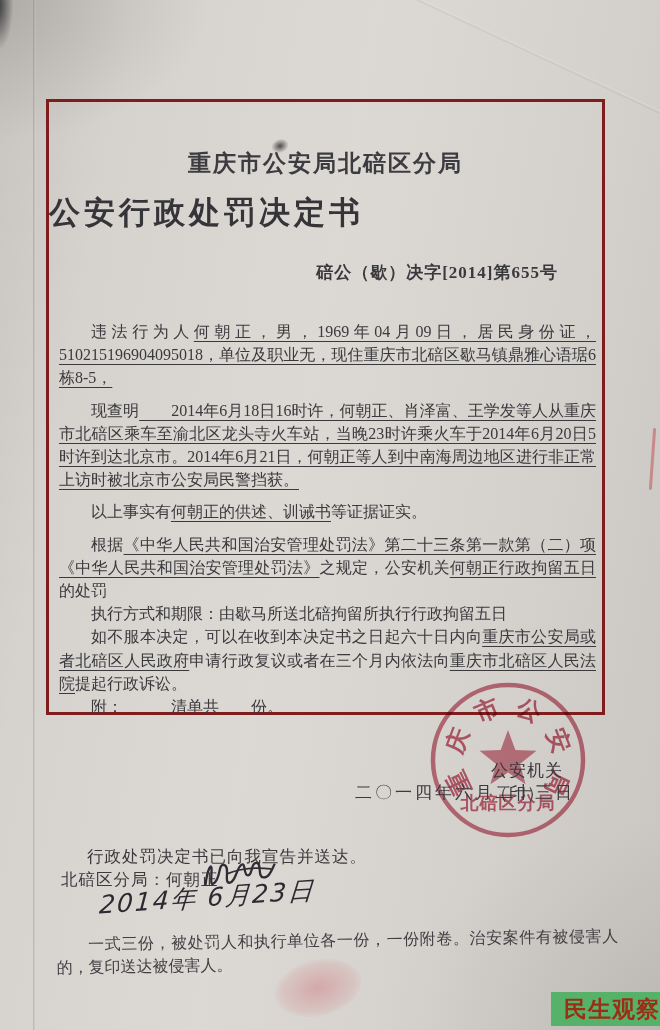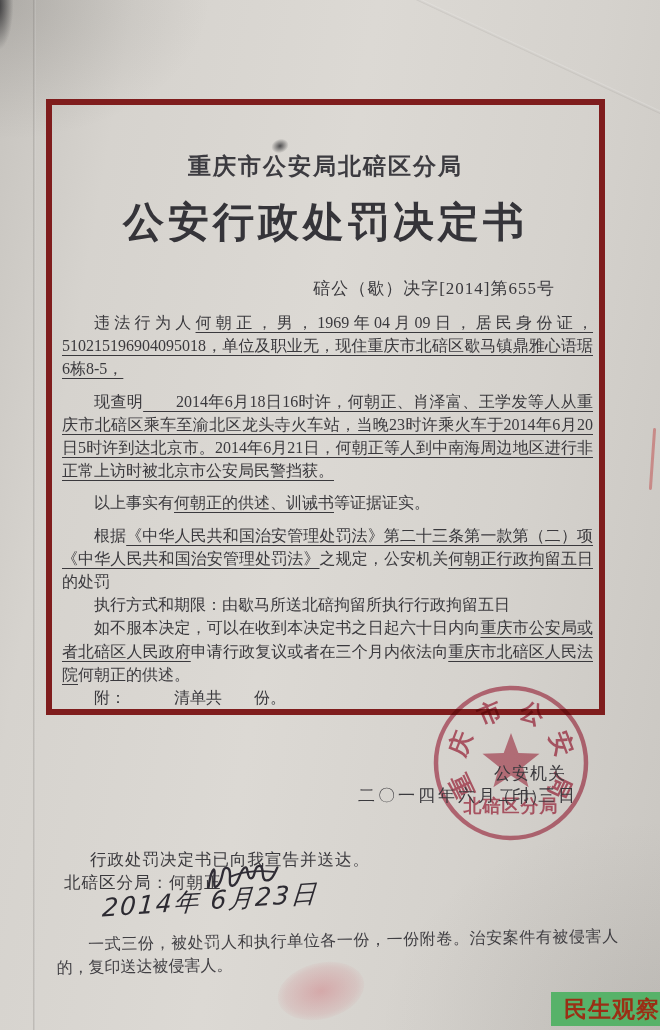--- a/index.html
+++ b/index.html
@@ -20,27 +20,27 @@
     background:linear-gradient(to right, rgba(100,96,92,.28), rgba(255,255,255,.18));}
   .crease-d{position:absolute;left:410px;top:-6px;width:380px;height:3px;
     background:linear-gradient(to bottom, rgba(255,255,255,.22), rgba(120,115,110,.16));
     transform:rotate(25deg);transform-origin:left top;}
   .red-mark{position:absolute;left:651px;top:428px;width:3px;height:62px;
     background:rgba(190,60,60,.45);transform:rotate(4deg);border-radius:2px;}
   .ink-smudge{position:absolute;left:271px;top:139px;width:18px;height:14px;border-radius:50%;
     background:radial-gradient(ellipse, rgba(30,30,33,.75), transparent 70%);transform:rotate(-20deg);}
 
   .doc-frame{position:absolute;left:46px;top:99px;width:559px;height:616px;
-    border:6px solid #7f1d1d;box-sizing:border-box;}
+    border:3px solid #7f1d1d;box-sizing:border-box;}
 
   .agency{margin:46px 0 0;text-align:center;font-size:23px;font-weight:bold;letter-spacing:2px;color:#3c3b40;}
-  .doc-title{margin:13px 0 0;text-align:center;font-size:41px;font-weight:bold;letter-spacing:4px;color:#353439;}
-  .doc-no{margin:27px 0 8px;text-align:right;padding-right:44px;font-size:17px;letter-spacing:1px;}
+  .doc-title{margin:13px 0 0;font-size:31px;font-weight:bold;letter-spacing:4px;color:#353439;}
+  .doc-no{margin:27px 0 8px;text-align:right;padding-right:44px;font-size:17px;letter-spacing:1px;font-weight:bold;}
 
-  #doc-body{margin:11px 0 0;padding:0 6px 0 10px;}
+  #doc-body{margin:36px 0 0;padding:0 6px 0 10px;}
   #doc-body p{margin:0;font-size:16px;line-height:23.2px;text-indent:2em;text-align:justify;color:var(--ink);}
   #doc-body p:nth-child(2),#doc-body p:nth-child(3),#doc-body p:nth-child(4){margin-top:9px;}
   #doc-body .fill{text-decoration:underline;text-underline-offset:4px;text-decoration-thickness:1px;}
 
   .org-stamp-label{position:absolute;left:442px;top:657px;font-size:17px;letter-spacing:1px;}
   .stamp-date{position:absolute;left:306px;top:679px;font-size:17px;letter-spacing:3px;}
 
   .seal{position:absolute;left:373px;top:572px;width:172px;height:172px;
     mix-blend-mode:multiply;opacity:.92;}
   .seal svg{width:100%;height:100%;}
@@ -77,21 +77,21 @@
   <div class="agency">重庆市公安局北碚区分局</div>
   <div class="doc-title">公安行政处罚决定书</div>
   <div class="doc-no">碚公（歇）决字[2014]第655号</div>
 
   <div id="doc-body">
       <p><span>违法行为人</span><span class="fill">何朝正，男，1969年04月09日，居民身份证，510215196904095018，单位及职业无，现住重庆市北碚区歇马镇鼎雅心语琚6栋8-5，</span></p>
       <p><span>现查明</span><span class="fill">　　2014年6月18日16时许，何朝正、肖泽富、王学发等人从重庆市北碚区乘车至渝北区龙头寺火车站，当晚23时许乘火车于2014年6月20日5时许到达北京市。2014年6月21日，何朝正等人到中南海周边地区进行非正常上访时被北京市公安局民警挡获。</span></p>
       <p><span>以上事实有</span><span class="fill">何朝正的供述、训诫书</span><span>等证据证实。</span></p>
       <p><span>根据</span><span class="fill">《中华人民共和国治安管理处罚法》第二十三条第一款第（二）项《中华人民共和国治安管理处罚法》</span><span>之规定，公安机关</span><span class="fill">何朝正行政拘留五日</span><span>的处罚</span></p>
       <p><span>执行方式和期限：由歇马所送北碚拘留所执行行政拘留五日</span></p>
-      <p><span>如不服本决定，可以在收到本决定书之日起六十日内向</span><span class="fill">重庆市公安局或者北碚区人民政府</span><span>申请行政复议或者在三个月内依法向</span><span class="fill">重庆市北碚区人民法院</span><span>何朝正的供述。</span></p>
+      <p><span>如不服本决定，可以在收到本决定书之日起六十日内向</span><span class="fill">重庆市公安局或者北碚区人民政府</span><span>申请行政复议或者在三个月内依法向</span><span class="fill">重庆市北碚区人民法院</span><span>提起行政诉讼。</span></p>
       <p><span>附：　　　清单共　　份。</span></p>
     </div>
 
   <div class="seal">
     <svg viewBox="0 0 172 172">
       <circle cx="86" cy="86" r="75" fill="none" style="stroke:var(--seal-color)" stroke-width="4.5" opacity="0.88"></circle>
       <polygon points="86,56 93.4,75.9 114.5,76.7 97.9,89.9 103.6,110.3 86,98.5 68.4,110.3 74.1,89.9 57.5,76.7 78.7,75.9" style="fill:var(--seal-color)" opacity="0.8"></polygon>
       <g id="seal-arc" transform="translate(86,86)">
           <text transform="rotate(-115)" y="-46" text-anchor="middle" style="fill:var(--seal-color);font-size:24px;font-weight:bold;font-family:'Liberation Serif','DejaVu Serif',serif;">重</text>
           <text transform="rotate(-69)" y="-46" text-anchor="middle" style="fill:var(--seal-color);font-size:24px;font-weight:bold;font-family:'Liberation Serif','DejaVu Serif',serif;">庆</text>

